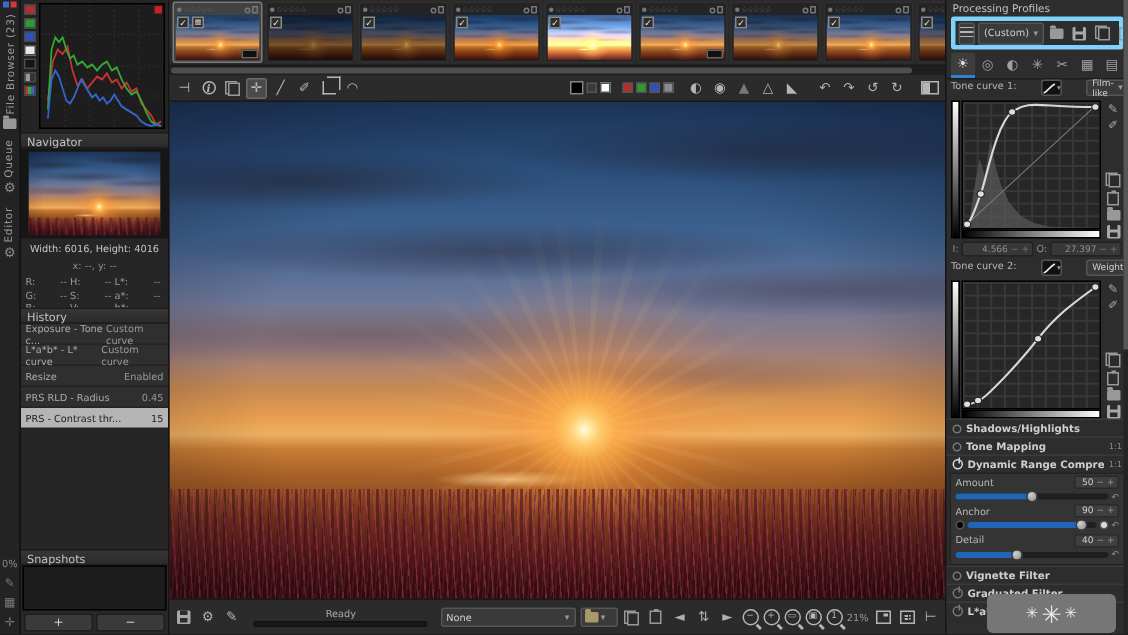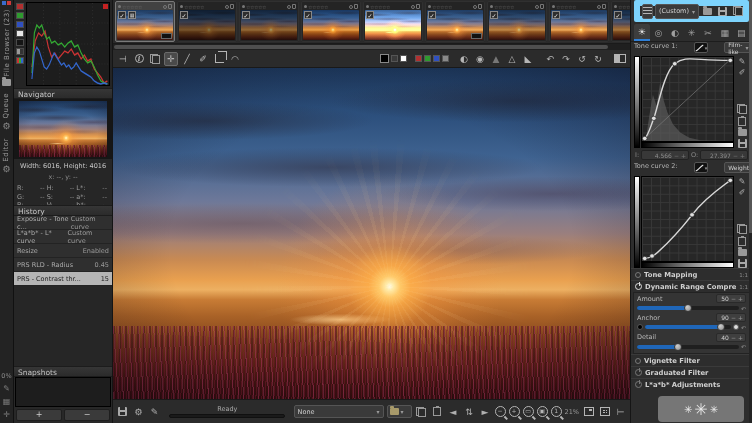--- a/index.html
+++ b/index.html
@@ -148,21 +148,21 @@
   .mag::after { content:""; position:absolute; width:4px; height:1.5px; background:#b5b5b5; bottom:-2px; right:-3px; transform:rotate(45deg); }
   .zoomtxt { font-size:6.5px; color:#9a9a9a; flex:none; }
   .i-win { width:10px; height:9px; border:1px solid #b5b5b5; position:relative; flex:none; }
   .i-win::before { content:""; position:absolute; top:1px; right:1px; width:3px; height:2px; background:#b5b5b5; }
   .i-fs { width:10px; height:9px; border:1px solid #b5b5b5; position:relative; flex:none; }
   .i-fs::before { content:""; position:absolute; inset:2px; border:1px dotted #b5b5b5; }
 
   
   .rightpanel { width:122px; flex:none; background:#2d2d2d; border-left:1px solid #151515; position:relative; display:flex; flex-direction:column; }
   .rp-title { font-size:7px; color:#c2c2c2; padding:2px 0 1px 4px; flex:none; }
-  .profilebox { flex:none; margin:0 3px; border:6px solid #7dd3fc; border-radius:2px; padding:2px; display:flex; align-items:center; gap:2px; height:22px; }
+  .profilebox { flex:none; margin:0 3px; border:3px solid #7dd3fc; border-radius:2px; padding:2px; display:flex; align-items:center; gap:2px; height:22px; }
   .menubtn { width:17px; height:15px; background:#3a3a3a; border:1px solid #555; border-radius:2px; display:flex; align-items:center; justify-content:center; cursor:pointer; }
   .i-lines { width:9px; height:8px; background:repeating-linear-gradient(#b5b5b5 0 1px, transparent 1px 3px); }
   .sel-prof { flex:1; height:15px; }
   .pico { width:13px; height:13px; display:flex; align-items:center; justify-content:center; flex:none; cursor:pointer; }
   .i-clip { width:8px; height:9px; border:1px solid #999; position:relative; }
   .i-clip::before { content:""; position:absolute; top:-2px; left:2px; width:3px; height:2px; background:#999; }
 
   .tooltabs { flex:none; display:flex; gap:1px; padding:2px 3px 0 3px; height:20px; border-bottom:1px solid #1d1d1d; }
   .ttab { flex:1; display:flex; align-items:center; justify-content:center; font-size:9px; color:#a0a0a0; border-radius:2px 2px 0 0; cursor:pointer; }
   .ttab.on { background:#3d3d3d; border-bottom:2px solid #2f7fd6; color:#e0e0e0; }
@@ -550,20 +550,21 @@
           <span class="i-win"></span>
         </span>
       <span class="sico">
           <span class="i-fs"></span>
         </span>
       <span class="sico">⊢</span>
     </div>
   </div>
 
   <div class="rightpanel">
+    <div class="rp-title">Processing Profiles</div>
     <div class="profilebox">
       <span class="menubtn">
           <span class="i-lines"></span>
         </span>
       <div class="select sel-prof">
           <span>(Custom)</span>
           <span class="car">▾</span>
         </div>
       <span class="pico">
           <span class="i-folder grey"></span>
@@ -684,20 +685,25 @@
         <span class="gap"></span>
         <span class="i-docs"></span>
         <span class="i-clip"></span>
         <span class="i-folder grey"></span>
         <span class="i-save"></span>
       </div>
     </div>
 
     <div class="secrow">
       <span class="i-dot"></span>
+      <span class="seclabel">Shadows/Highlights</span>
+      <span class="secbadge"></span>
+    </div>
+    <div class="secrow">
+      <span class="i-dot"></span>
       <span class="seclabel">Tone Mapping</span>
       <span class="secbadge">1:1</span>
     </div>
     <div class="secrow">
       <span class="i-power"></span>
       <span class="seclabel">Dynamic Range Compression</span>
       <span class="secbadge">1:1</span>
     </div>
 
     <div class="drcbody">

